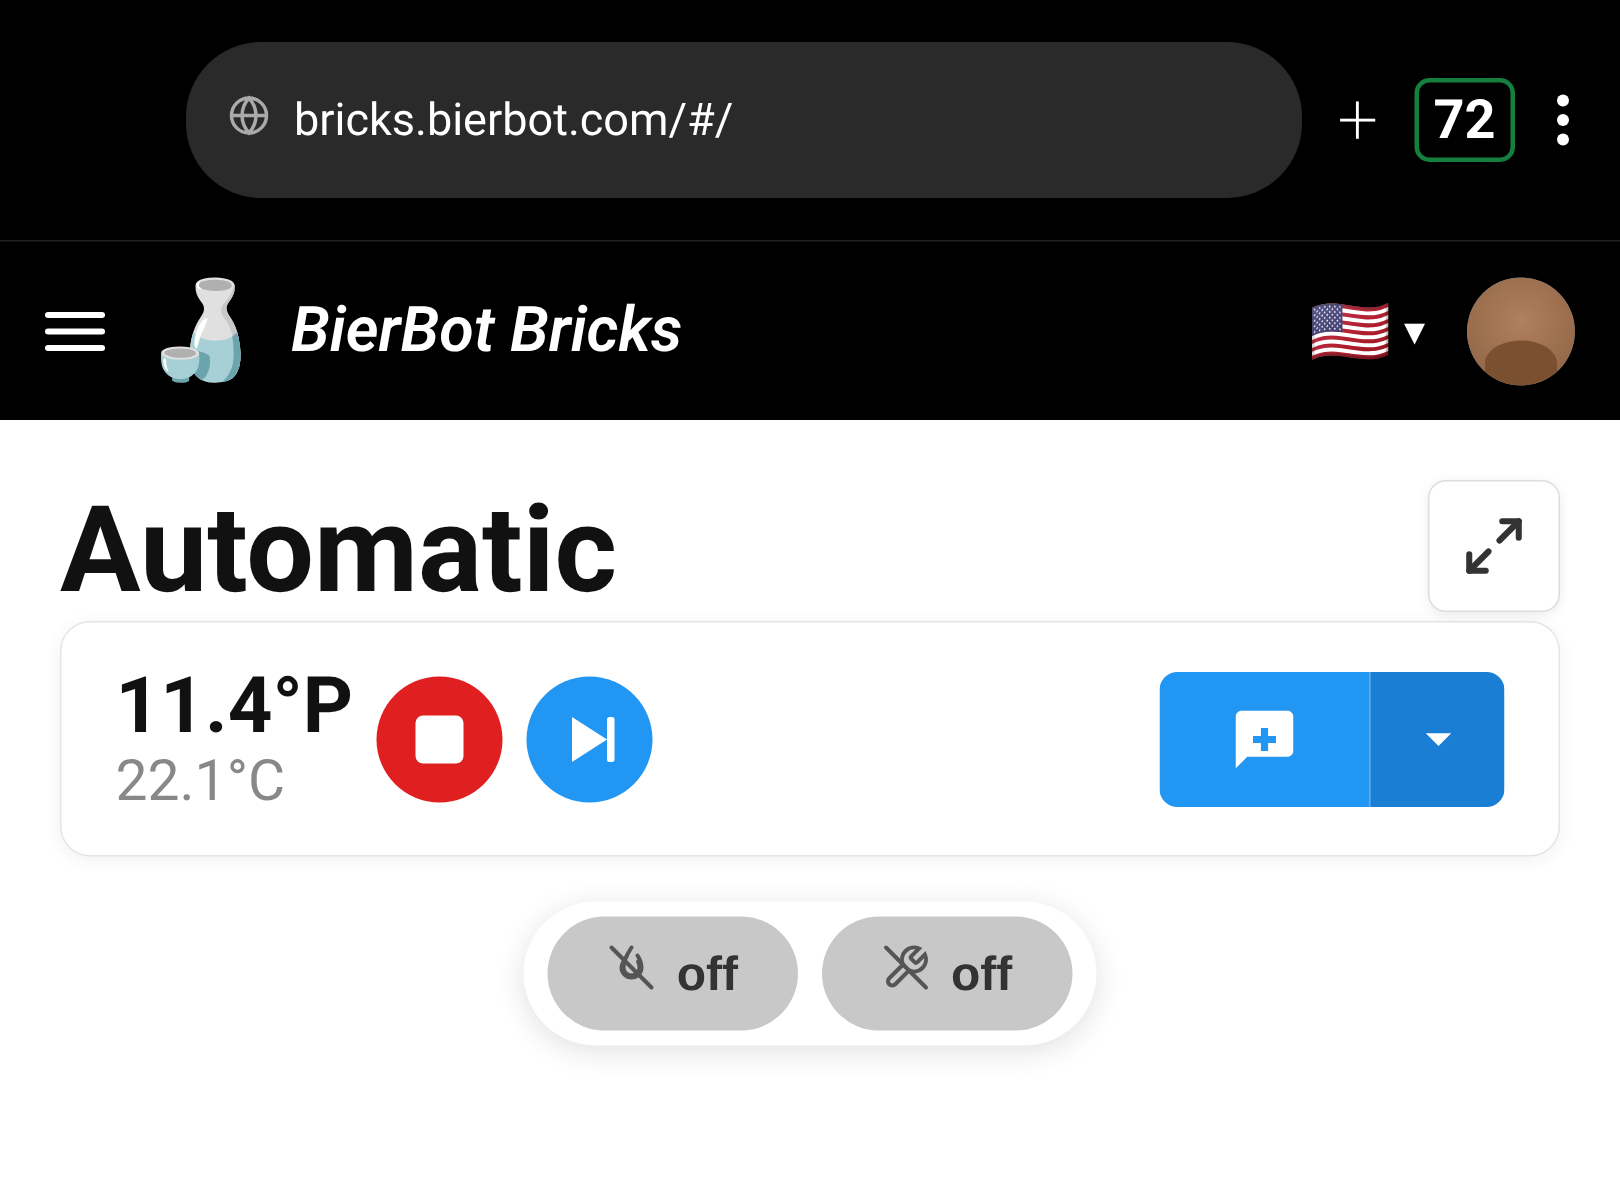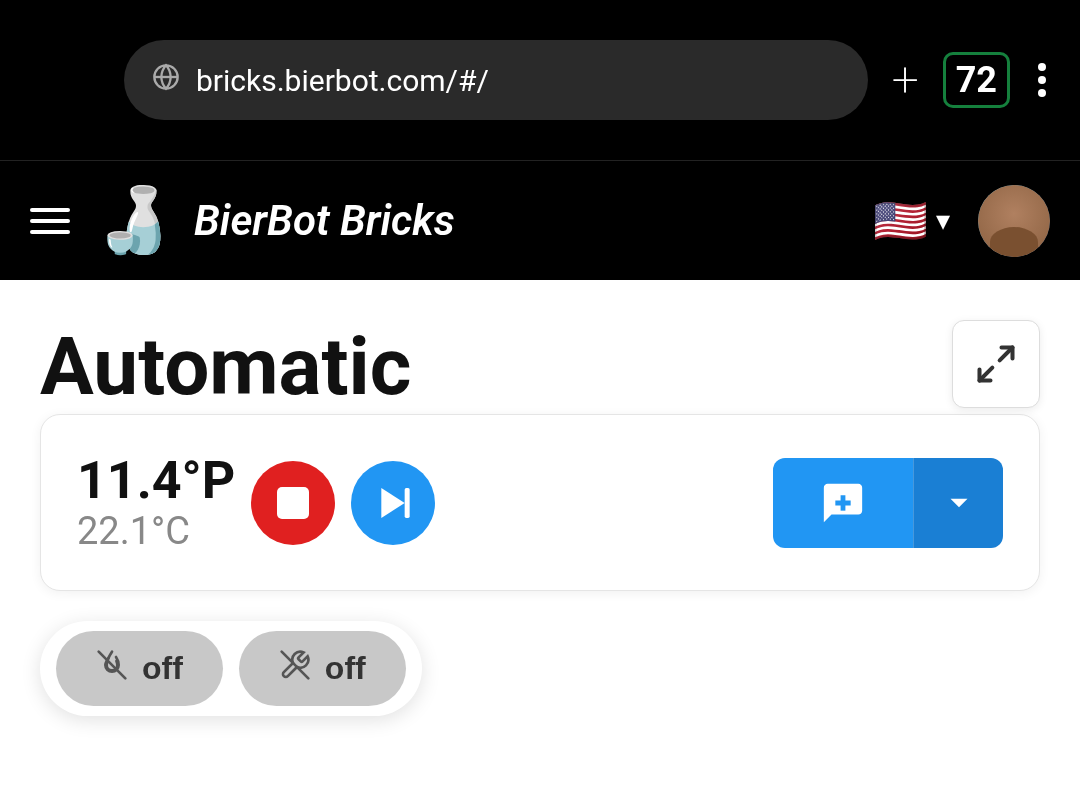--- a/index.html
+++ b/index.html
@@ -24,21 +24,21 @@
       width: 70px;
       height: 70px;
       display: flex;
       align-items: center;
       justify-content: center;
     }
     .address-bar {
       flex: 1;
       background: #2a2a2a;
       border-radius: 50px;
-      height: 80px;
+      height: 104px;
       display: flex;
       align-items: center;
       padding: 0 28px;
       gap: 16px;
     }
     .address-icon {
       color: #aaa;
       font-size: 26px;
     }
     .address-text {
@@ -193,21 +193,21 @@
       justify-content: center;
       cursor: pointer;
       box-shadow: 0 2px 8px rgba(0,0,0,0.08);
     }
 
     
     .card {
       background: #fff;
       border-radius: 20px;
       border: 1.5px solid #e5e5e5;
-      padding: 37px 36px;
+      padding: 27px 36px;
       display: flex;
       align-items: center;
       gap: 8px;
       box-shadow: 0 2px 12px rgba(0,0,0,0.06);
       margin-bottom: 30px;
     }
     .card-readings {
       flex: 0 0 auto;
     }
     .reading-primary {
@@ -285,21 +285,21 @@
       display: flex;
       align-items: center;
       justify-content: center;
       cursor: pointer;
       border-left: 1px solid rgba(255,255,255,0.2);
     }
 
     
     .bottom-pills-container {
       display: flex;
-      justify-content: flex-start;
+      justify-content: center;
       gap: 0;
       margin-top: 10px;
     }
     .bottom-pill-wrap {
       background: #fff;
       border-radius: 50px;
       padding: 10px 16px;
       display: flex;
       gap: 16px;
       box-shadow: 0 4px 20px rgba(0,0,0,0.12);

